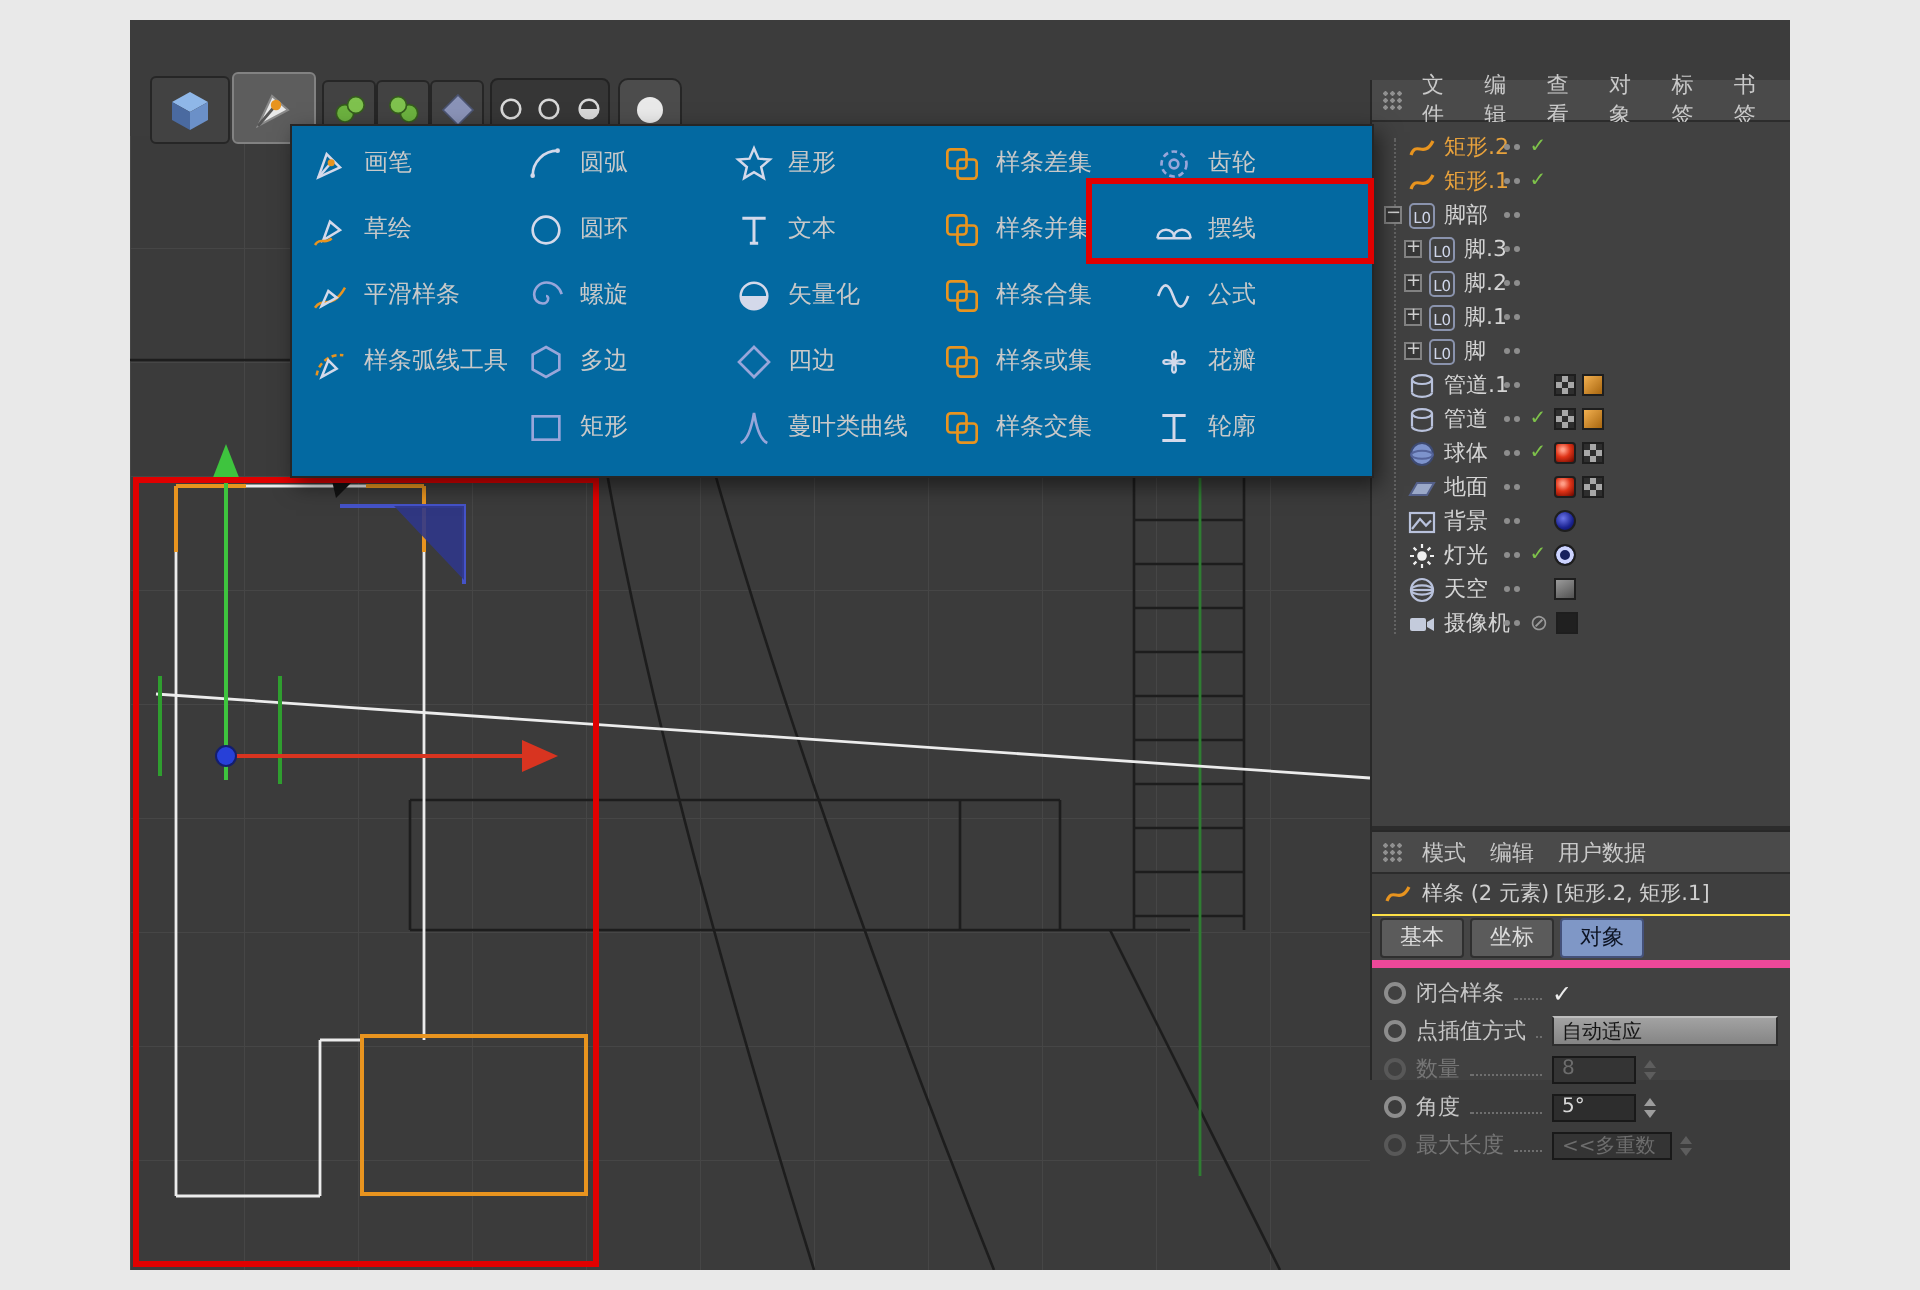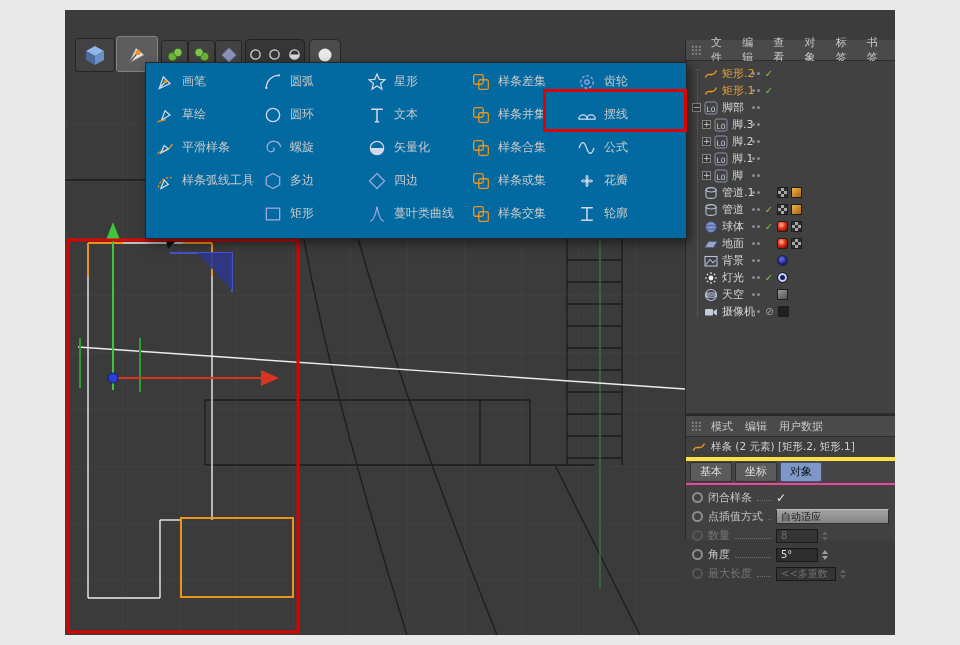--- a/index.html
+++ b/index.html
@@ -49,22 +49,22 @@
   .mat-checker{background-color:#2e2e2e;background-image:linear-gradient(45deg,#a8a8a8 25%,transparent 25%,transparent 75%,#a8a8a8 75%),linear-gradient(45deg,#a8a8a8 25%,transparent 25%,transparent 75%,#a8a8a8 75%);background-position:0 0,3px 3px;background-size:6px 6px;}
   .mat-orange{background:linear-gradient(135deg,#f2b050,#a8660f);}
   .mat-redball{background:#262626;background-image:radial-gradient(circle at 38% 32%,#ff9d86 8%,#e03418 45%,#7c0e02 90%);border-radius:2px;}
   .mat-blue{border-radius:50%;background:radial-gradient(circle at 40% 35%,#6a74e8,#1a2290 60%,#0a0e48);}
   .mat-ring{border-radius:50%;background:#16205e;box-shadow:inset 0 0 0 2px #cdd4ff;}
   .mat-gray{background:linear-gradient(150deg,#9a9a9a,#525252);}
   .mat-dark{background:#202020;}
   .slash{color:#9a9a9a;font-size:11px;line-height:11px;width:11px;text-align:center;}
 
   .splitter{height:2px;background:#2c2c2c;}
-  .am-info{height:20px;display:flex;align-items:center;gap:5px;padding:0 6px;font-size:10.5px;color:#cfcfcf;background:#3f3f3f;border-bottom:4px solid #fde047;white-space:nowrap;}
-  .am-tabs{height:22px;display:flex;align-items:center;gap:3px;padding:0 4px;background:#454545;border-bottom:2px solid #ec4899;}
+  .am-info{height:20px;display:flex;align-items:center;gap:5px;padding:0 6px;font-size:10.5px;color:#cfcfcf;background:#3f3f3f;border-bottom:1px solid #fde047;white-space:nowrap;}
+  .am-tabs{height:22px;display:flex;align-items:center;gap:3px;padding:0 4px;background:#454545;border-bottom:4px solid #ec4899;}
   .tab{padding:1px 9px 2px;font-size:11px;background:#5b5b5b;border:1px solid #2f2f2f;border-radius:2px;color:#ddd;}
   .tab.active{background:#7f97c6;color:#0d1424;border-color:#44517a;}
   .am-section{height:19px;line-height:19px;padding:0 8px;font-size:11px;font-weight:bold;color:#e0e0e0;background:#474747;border-bottom:1px solid #2a2a2a;}
   .props{padding-top:3px;}
   .prow{position:relative;display:flex;align-items:center;height:19px;padding:0 7px 0 6px;font-size:11px;color:#c6c6c6;white-space:nowrap;}
   .ring{width:7px;height:7px;border:2px solid #8d8d8d;border-radius:50%;margin-right:5px;flex:0 0 7px;box-sizing:content-box;}
   .prow.dis{color:#757575;}
   .prow.dis .ring{border-color:#585858;}
   .leader{flex:1;border-bottom:1px dotted #6e6e6e;margin:0 5px;transform:translateY(3px);}
   .cz{flex:0 0 113px;display:flex;align-items:center;}

